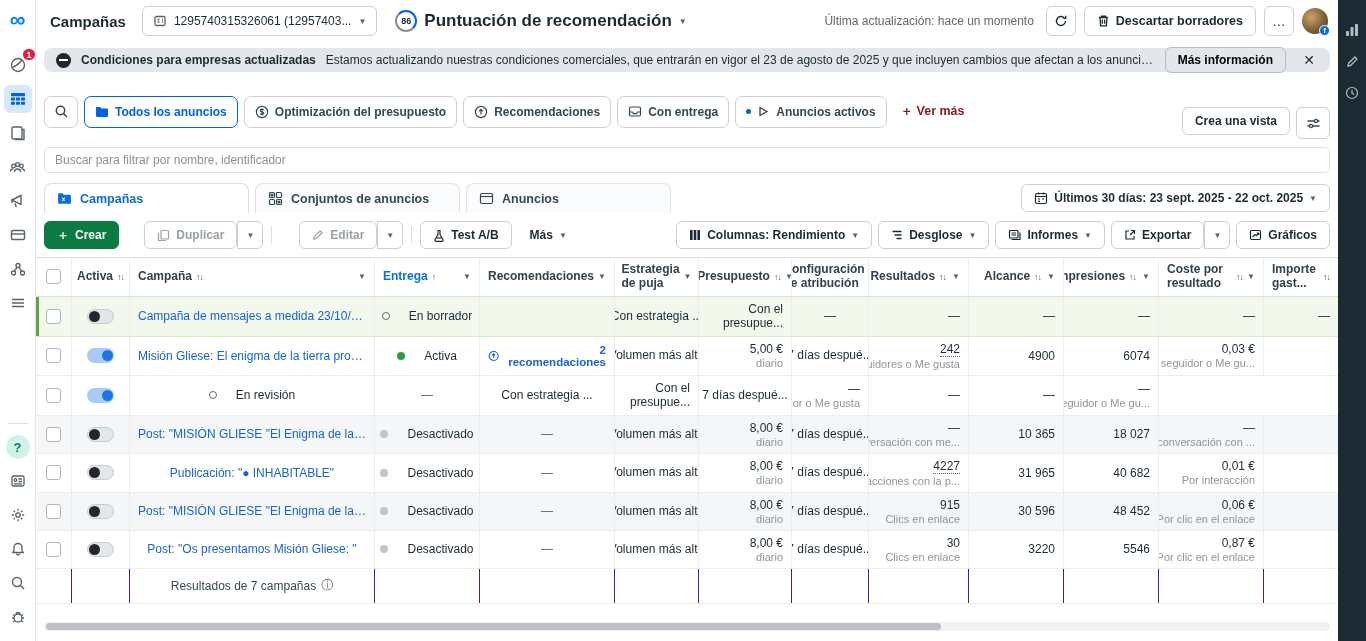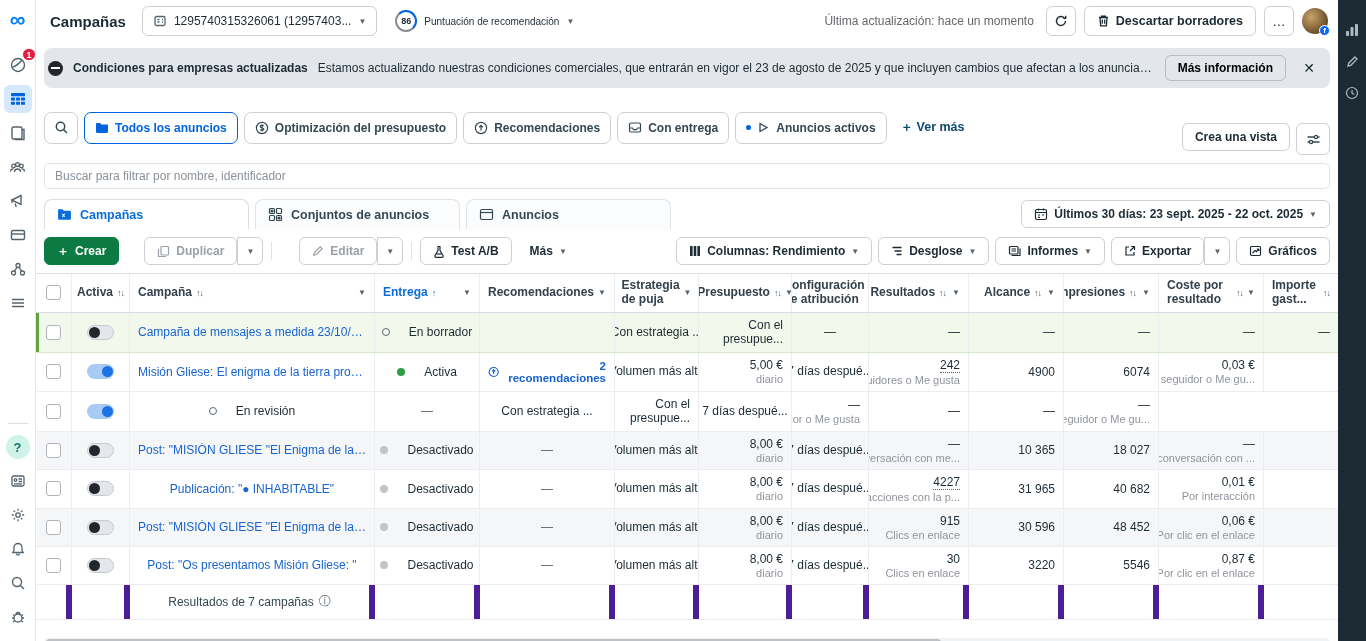--- a/index.html
+++ b/index.html
@@ -32,56 +32,56 @@
 
   
   .topbar { display:flex; align-items:center; height:42px; padding:0 10px 0 14px; }
   .page-title { font-size:15px; font-weight:bold; margin-right:16px; }
   .acct-select { display:flex; align-items:center; gap:7px; border:1px solid #ccd0d5; border-radius:6px;
     height:30px; padding:0 10px; font-size:12px; color:#1c2b33; cursor:pointer; background:#fff; }
   .score-wrap { display:flex; align-items:center; gap:7px; margin-left:18px; cursor:pointer; }
   .score-circle { width:22px; height:22px; border-radius:50%; border:2px solid #8a8d91; font-size:9px;
     font-weight:bold; display:flex; align-items:center; justify-content:center; color:#1c2b33;
     border-top-color:#0064e0; border-right-color:#0064e0; }
-  .score-label { font-size:10px; }
+  .score-label { font-size:17px;font-weight:bold; }
   .caret { font-size:8px; color:#55636d; }
   .topbar-right { margin-left:auto; display:flex; align-items:center; gap:8px; }
   .last-update { font-size:12px; color:#65676b; margin-right:4px; }
   .icon-btn { width:30px; height:30px; border:1px solid #ccd0d5; border-radius:6px; background:#fff;
     display:flex; align-items:center; justify-content:center; color:#1c2b33; cursor:pointer; }
   .btn { height:30px; border:1px solid #ccd0d5; border-radius:6px; background:#fff; font-size:12.5px;
     font-weight:600; color:#1c2b33; display:flex; align-items:center; gap:6px; padding:0 12px; cursor:pointer; }
   .btn-primary { background:#0064e0; border-color:#0064e0; color:#fff; }
   .avatar { width:26px; height:26px; border-radius:50%; position:relative; cursor:pointer;
     background:radial-gradient(circle at 35% 35%, #c9a36a, #6b4f2a 70%); }
   .avatar .fb { position:absolute; right:-2px; bottom:-2px; width:11px; height:11px; border-radius:50%;
     background:#0866ff; color:#fff; font-size:8px; font-weight:bold; display:flex; align-items:center;
     justify-content:center; border:1px solid #fff; }
 
   
-  .banner { margin:6px 8px 0; background:#e3e6ea; border-radius:8px; height:40px; display:flex;
-    align-items:center; padding:0 8px 0 4px; gap:10px; }
+  .banner { margin:6px 8px 0; background:#e3e6ea; border-radius:8px; height:24px; display:flex;
+    align-items:center; padding:0 8px 0 12px; gap:10px; }
   .banner-dot { width:15px; height:15px; border-radius:50%; background:#23272b; position:relative; flex:none; }
   .banner-dot::after { content:""; position:absolute; left:3px; top:6.5px; width:9px; height:2px; background:#fff; }
   .banner-title { font-size:12px; font-weight:bold; white-space:nowrap; }
   .banner-text { font-size:12px; color:#1c2b33; white-space:nowrap; overflow:hidden; text-overflow:ellipsis; flex:1; }
   .banner-btn { height:26px; border:1px solid #b8bdc3; border-radius:6px; background:transparent;
     font-size:12px; font-weight:600; padding:0 12px; cursor:pointer; white-space:nowrap; }
   .banner-x { width:26px; height:26px; display:flex; align-items:center; justify-content:center;
     font-size:14px; cursor:pointer; color:#1c2b33; }
 
   
   .filter-row { display:flex; align-items:center; margin:12px 8px 0; gap:6px; }
   .chip { display:flex; align-items:center; gap:6px; height:32px; border:1px solid #ccd0d5;
     border-radius:7px; padding:0 10px; font-size:12px; font-weight:600; color:#344854; background:#fff;
     cursor:pointer; white-space:nowrap; }
   .chip.square { width:34px; justify-content:center; padding:0; color:#344854; }
   .chip.active { border-color:#0064e0; color:#0064e0; }
   .chip .dot-blue { width:5px; height:5px; border-radius:50%; background:#0064e0; }
-  .see-more { font-size:12.5px; font-weight:600; color:#0c4a6e; padding:0 8px; cursor:pointer; white-space:nowrap; }
+  .see-more { font-size:12.5px; font-weight:600; color:#7f1d1d; padding:0 8px; cursor:pointer; white-space:nowrap; }
   .filter-right { margin-left:auto; display:flex; gap:6px;margin-top:23px; }
 
   
   .search-row { margin:8px 8px 0; }
   .search-input { width:100%; height:26px; border:1px solid #e0e2e6; border-radius:5px; font-size:12px;
     padding:0 10px; color:#1c2b33; font-family:inherit; }
   .search-input::placeholder { color:#8a9199; }
 
   
   .tabs-row { display:flex; align-items:flex-end; margin:10px 8px 0; gap:6px; height:30px; }
@@ -136,21 +136,21 @@
   .status { display:flex; align-items:center; gap:19px; white-space:nowrap; }
   .status-dot { width:8px; height:8px; border-radius:50%; flex:none; }
   .status-dot.draft, .status-dot.review { border:1.5px solid #5d6a73; background:transparent; }
   .status-dot.active { background:#2d9e46; }
   .status-dot.off { background:#c1c5c9; }
   .rec-wrap { display:flex; align-items:center; gap:5px; }
   .rec-icon { display:none; color:#1763cf; }
   .has-rec .rec-icon { display:block; }
   .has-rec .rec-text { color:#1763cf; font-weight:600; font-size:11.5px; cursor:pointer;text-align:right; }
 
-  .footer-row .td { border-right:6px solid #4c1d95; min-height:34px; }
+  .footer-row .td { border-right:1px solid #4c1d95; min-height:34px; }
   .footer-text { display:flex; align-items:center; gap:5px; color:#344854; }
   .info-i { color:#55636d; font-size:12px; cursor:pointer; }
 
   
   .hscroll { margin:18px 8px 0; height:9px; border-radius:5px; background:#f1f2f4; position:relative; }
   .hscroll-thumb { position:absolute; left:2px; top:1px; height:7px; width:895px; border-radius:4px;
     background:#bdc1c6; cursor:grab; }
 </style>
 </head>
 <body>

